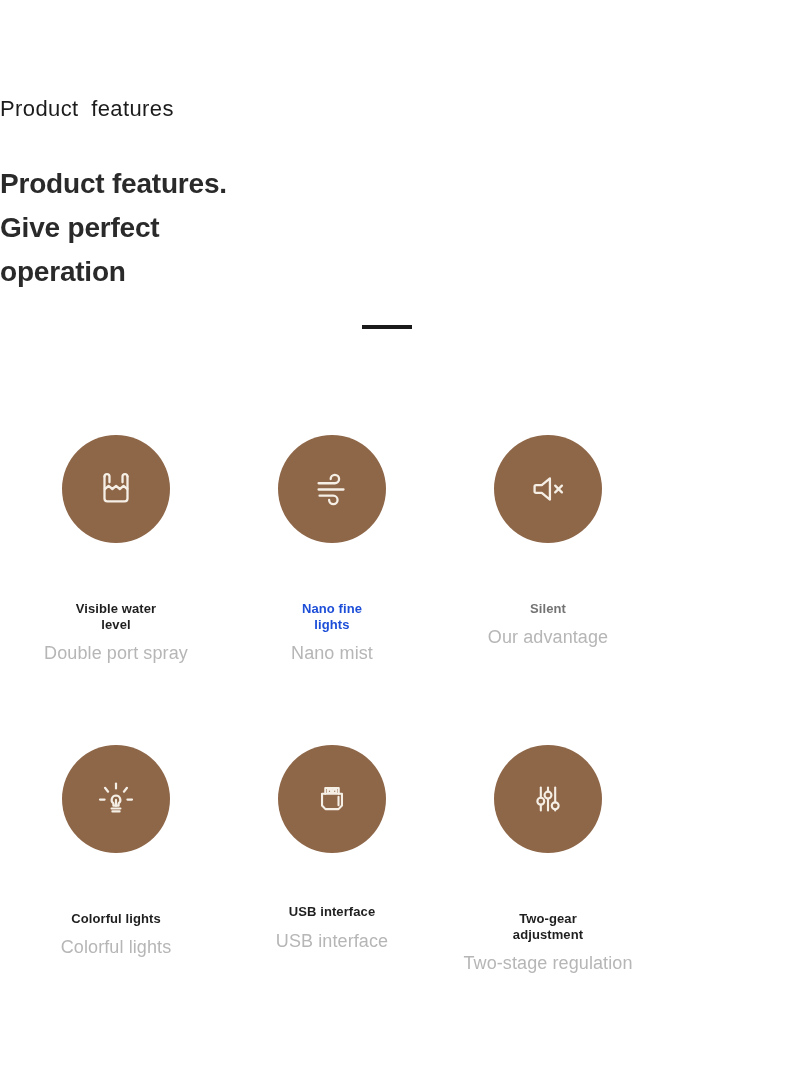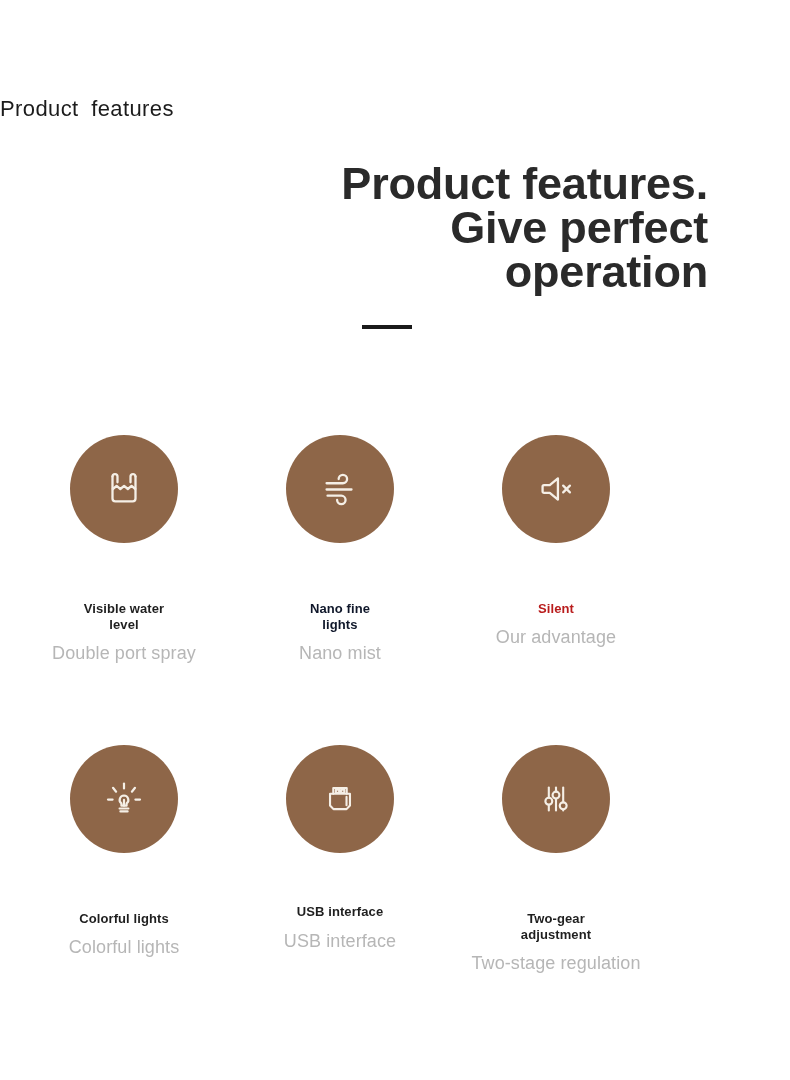--- a/index.html
+++ b/index.html
@@ -14,34 +14,34 @@
   
   .eyebrow {
     position:absolute; top:96px; left:0; width:790px;
     text-align:left;
     font-size:22px; font-weight:400; color:#1c1c1c;
     letter-spacing:0.4px;
     word-spacing:6px;
   }
   .headline {
     position:absolute; top:162px; left:0; width:708px;
-    text-align:right;
-    font-size:45px; font-weight:700; color:#2a2a2a;
+    text-align:left;
+    font-size:28px; font-weight:700; color:#2a2a2a;
     line-height:44px;
     letter-spacing:-0.2px;
   }
   .headline .hl-line { display:block; }
   .divider {
     position:absolute; top:325px; left:362px;
     width:50px; height:4px; background:#1a1a1a;
   }
 
   
   .grid {
-    position:absolute; top:435px; left:16px; width:648px;
+    position:absolute; top:435px; left:8px; width:648px;
   }
   .row { display:flex; }
   .row-1 { height:310px; }
   .cell {
     flex:1 1 0;
     display:flex; flex-direction:column; align-items:center;
   }
   .circle {
     width:108px; height:108px; border-radius:50%;
     background:#8e6648;
@@ -113,40 +113,40 @@
         <div class="circle" style="background: rgb(142, 102, 72);">
           <span>
             <svg width="46" height="46" viewBox="0 0 48 48" fill="none" stroke="#f5efe6" stroke-width="2.4" stroke-linecap="round" stroke-linejoin="round">
               <path d="M10 18 h17 a4.4 4.4 0 1 0 -4.4 -4.4"></path>
               <path d="M10 24.5 h26"></path>
               <path d="M11 31 h14.4 a4.4 4.4 0 1 1 -4.4 4.4"></path>
             </svg>
           </span>
         </div>
         <div class="cap-wrap">
-          <div class="cap-title" style="color: #0f172a;">
+          <div class="cap-title" style="color: #1d4ed8;">
             <div>Nano fine</div>
             <div>lights</div>
           </div>
           <div class="cap-sub" style="color: rgb(182, 182, 182);">Nano mist</div>
         </div>
       </div>
 
       <div class="cell">
         <div class="circle" style="background: rgb(142, 102, 72);">
           <span>
             <svg width="46" height="46" viewBox="0 0 48 48" fill="none" stroke="#f5efe6" stroke-width="2.4" stroke-linecap="round" stroke-linejoin="round">
               <path d="M26 13 L17.5 20 H11.5 a1.5 1.5 0 0 0 -1.5 1.5 v5 a1.5 1.5 0 0 0 1.5 1.5 h6 L26 35 Z"></path>
               <path d="M31.5 20.5 l7 7"></path>
               <path d="M38.5 20.5 l-7 7"></path>
             </svg>
           </span>
         </div>
         <div class="cap-wrap">
-          <div class="cap-title" style="color: #b91c1c;">
+          <div class="cap-title" style="color: #737373;">
             <div>Silent</div>
           </div>
           <div class="cap-sub" style="color: rgb(182, 182, 182);">Our advantage</div>
         </div>
       </div>
 
     </div>
 
     <div class="row row-2">
 

